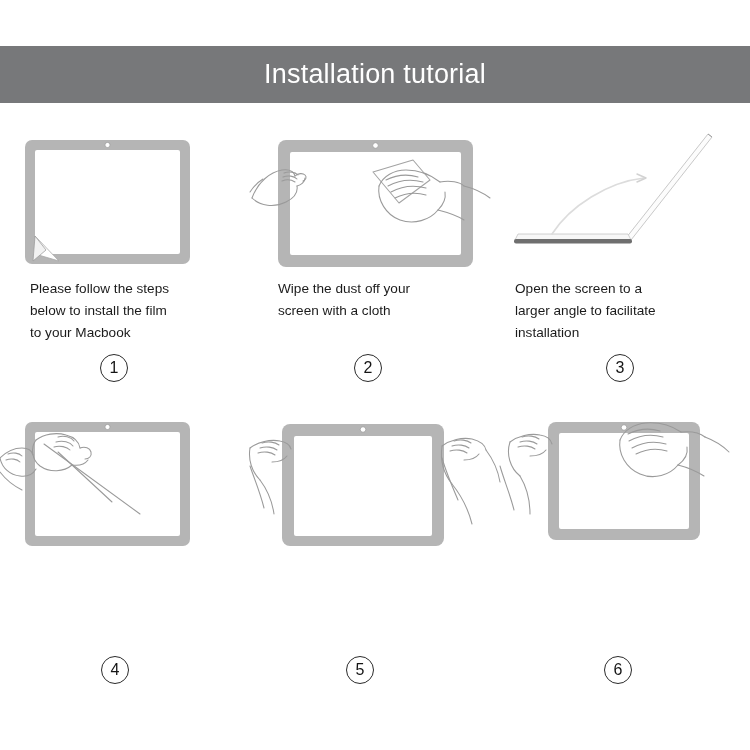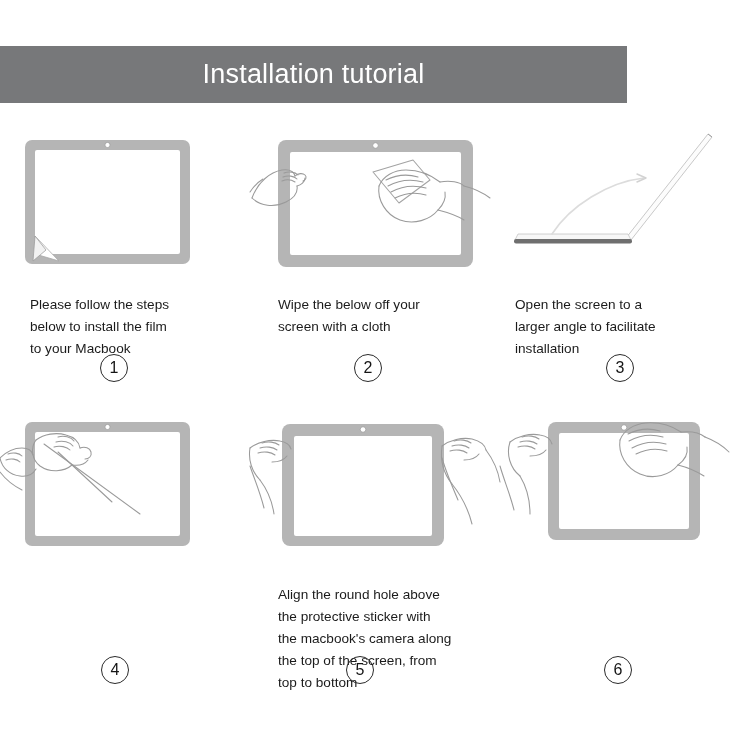--- a/index.html
+++ b/index.html
@@ -14,21 +14,21 @@
     color: #1a1a1a;
     overflow: hidden;
     position: relative;
   }
 
   
   .banner {
     position: absolute;
     left: 0;
     top: 46px;
-    width: 627px;
+    width: 750px;
     height: 57px;
     background: #77787a;
     display: flex;
     align-items: center;
     justify-content: center;
   }
   .banner-title {
     color: #ffffff;
     font-size: 27px;
     font-weight: 400;
@@ -60,21 +60,21 @@
     overflow: visible;
   }
   .art svg { display: block; overflow: visible; }
 
   
   .caption {
     font-size: 13.6px;
     line-height: 22px;
     color: #1b1b1b;
     white-space: pre-line;
-    margin-top: 24px;
+    margin-top: 8px;
   }
   .step-1 .caption, .step-4 .caption { padding-left: 30px; padding-right: 10px; }
   .step-2 .caption, .step-5 .caption { padding-left: 28px; padding-right: 6px; }
   .step-3 .caption, .step-6 .caption { padding-left: 15px; padding-right: 4px; }
 
   
   .num {
     position: absolute;
     width: 28px;
     height: 28px;
@@ -151,21 +151,21 @@
           <path d="M136 60 C146 55 158 54 168 57"></path>
           <path d="M138 66 C149 60 162 59 173 62"></path>
           <path d="M141 72 C152 66 165 65 176 68"></path>
           <path d="M145 78 C155 73 166 72 176 75"></path>
           <path d="M129 66 C127 80 136 95 150 100 C164 105 180 100 188 90"></path>
           <path d="M188 90 C196 92 206 95 214 100"></path>
           <path d="M188 90 C193 85 196 78 195 72"></path>
         </g>
       </svg>
     </div>
-    <div class="caption">Wipe the below off your
+    <div class="caption">Wipe the dust off your
 screen with a cloth</div>
     <div class="num">
       <span>2</span>
     </div>
   </div>
 
   <div class="step step-3">
     <div class="art">
       <svg width="250" height="150" viewBox="0 0 250 150">
 
@@ -241,25 +241,20 @@
           <path d="M202 36 C208 34 215 35 219 38"></path>
           <path d="M200 41 C206 39 213 40 217 43"></path>
           <path d="M192 36 C190 50 194 64 202 74"></path>
           <path d="M202 74 C210 84 218 98 222 114"></path>
           <path d="M214 50 C220 50 226 48 229 44"></path>
           <path d="M236 40 C242 48 248 60 250 72"></path>
           <path d="M192 48 C196 62 202 76 208 90"></path>
         </g>
       </svg>
     </div>
-    <div class="caption">Align the round hole above
-the protective sticker with
-the macbook's camera along
-the top of the screen, from
-top to bottom</div>
     <div class="num">
       <span>5</span>
     </div>
   </div>
 
   <div class="step step-6">
     <div class="art">
       <svg width="250" height="150" viewBox="0 0 250 150">
         <rect x="48" y="12" width="152" height="118" rx="8" ry="8" fill="#b5b5b5"></rect>
         <rect x="59" y="23" width="130" height="96" rx="2" ry="2" fill="#ffffff"></rect>

